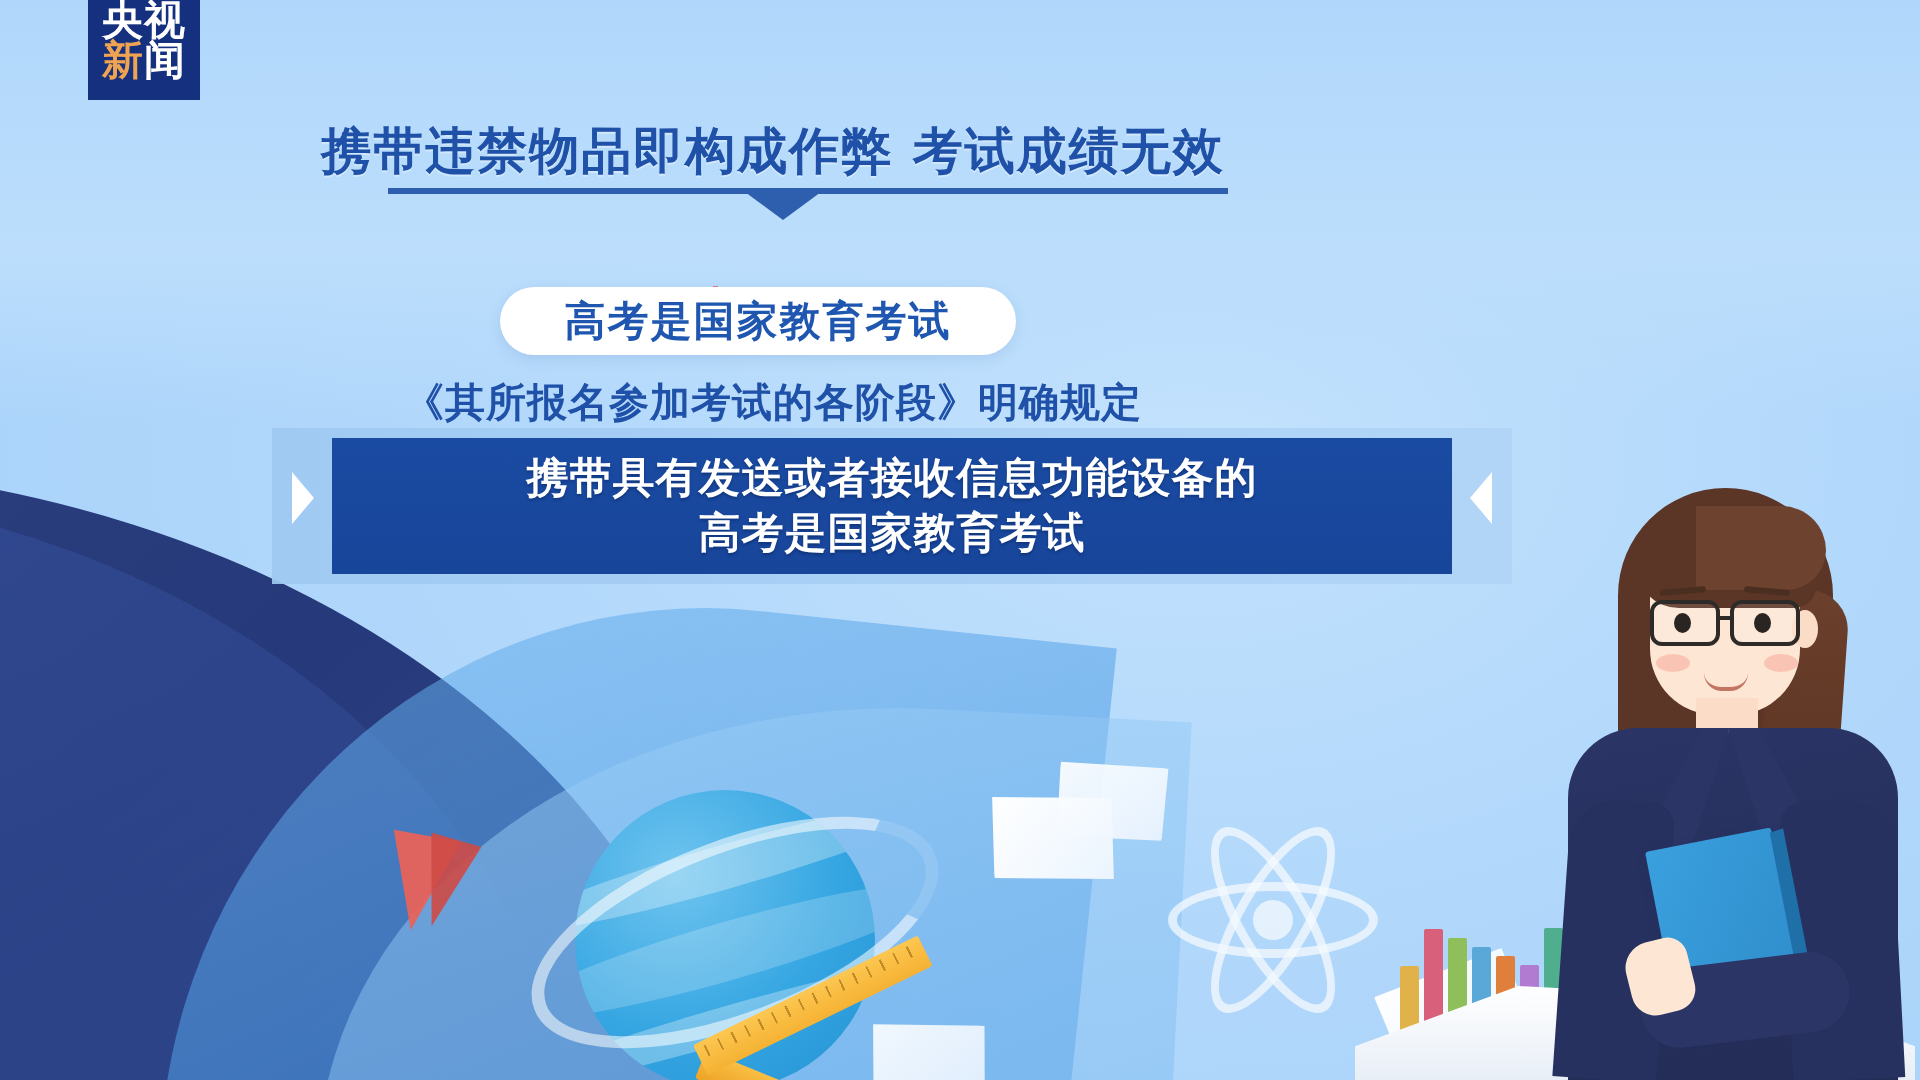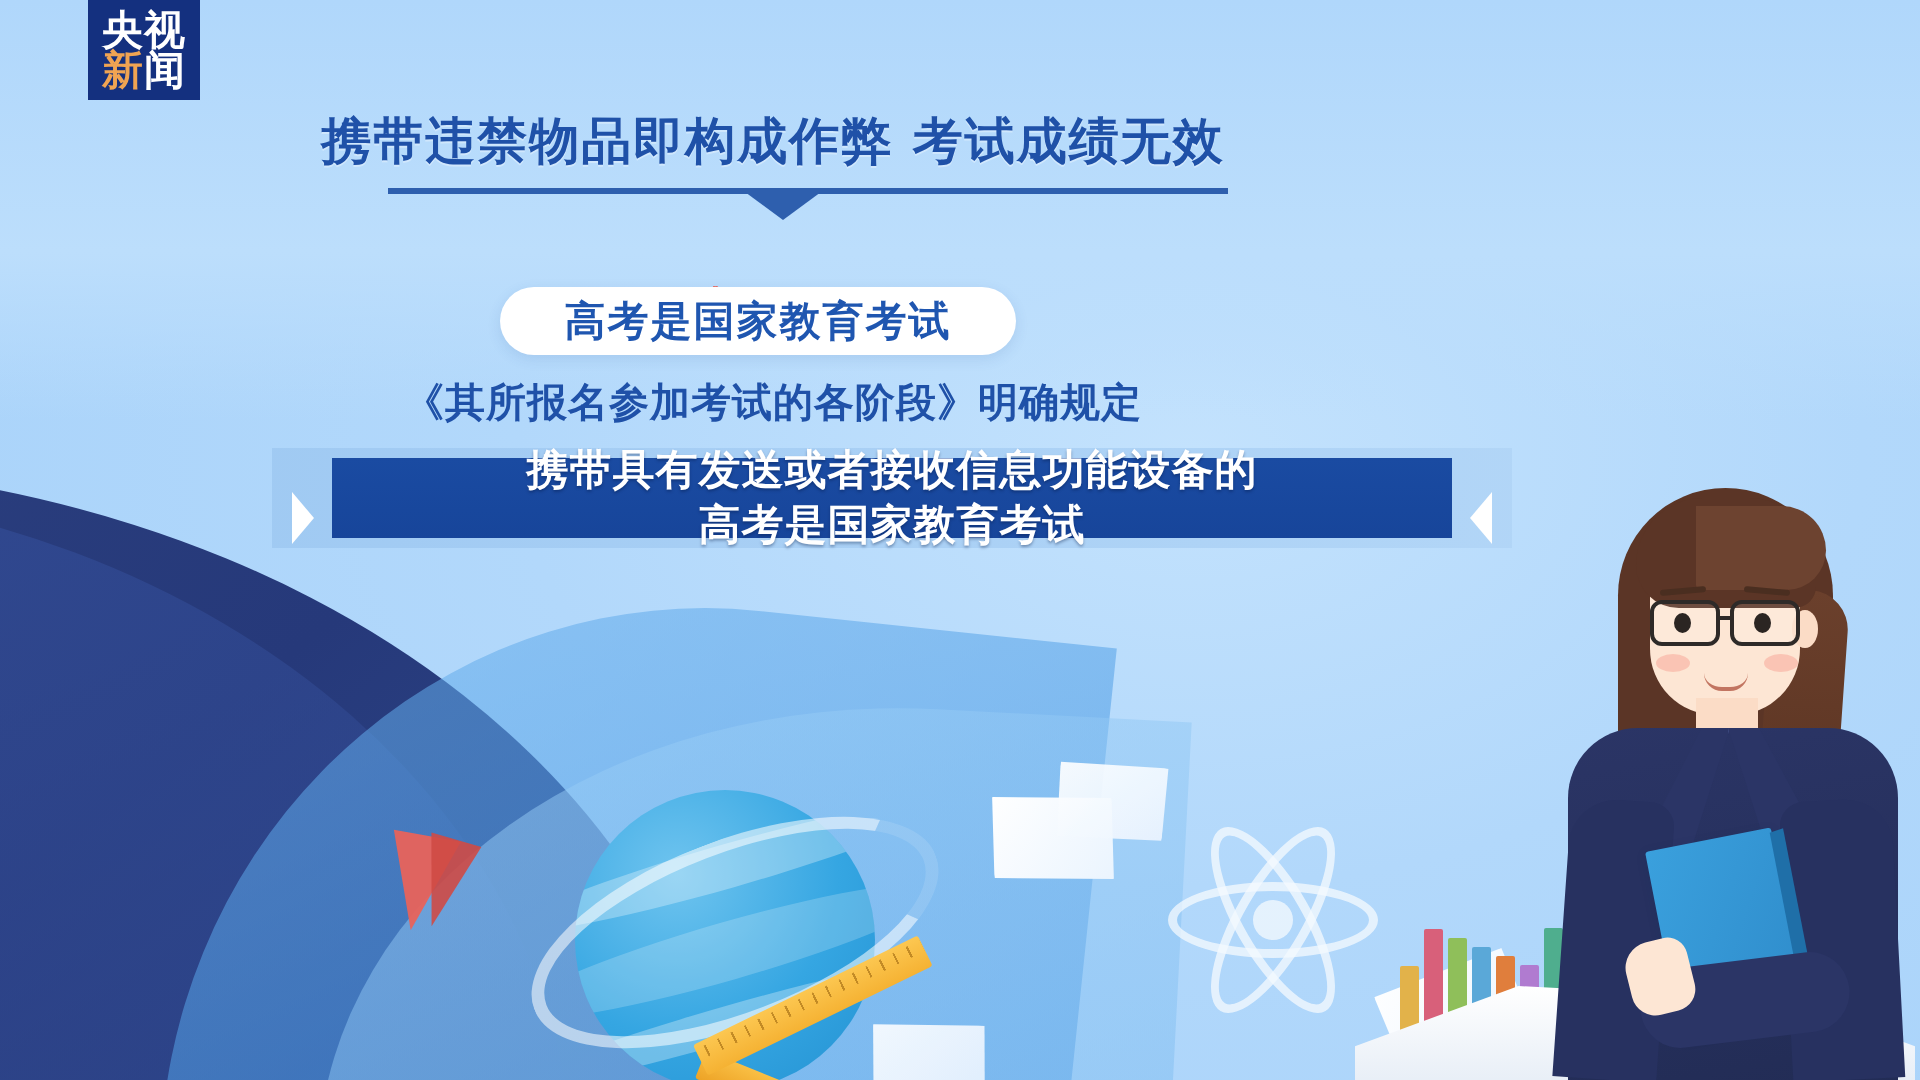--- a/index.html
+++ b/index.html
@@ -348,35 +348,35 @@
     content: ""; position: absolute; right: -12px; top: 4px;
     width: 14px; height: 182px; background: #1f6fa8; transform: skewY(-8deg);
   }
 
   
   .logo {
     position: absolute; left: 88px; top: 0;
     width: 112px; height: 100px;
     background: #14307f;
     display: flex; flex-direction: column;
-    align-items: center; justify-content: center;
+    align-items: center; 
     line-height: .98;
   }
   .logo span {
     font-family: "DejaVu Sans", "Liberation Sans", sans-serif;
     font-weight: 700; font-size: 41px; letter-spacing: 1px;
   }
   .logo .row1 { color: #ffffff; }
   .logo .row2 { display: block; }
   .logo .row2 .c1 { color: #f0a452; }
   .logo .row2 .c2 { color: #ffffff; }
 
   
   .headline {
-    position: absolute; left: 0; top: 108px; width: 1546px;
+    position: absolute; left: 0; top: 118px; width: 1546px;
     text-align: center;
     color: #1f51a8;
     font-family: "DejaVu Sans", "Liberation Sans", sans-serif;
     font-weight: 700;
     font-size: 50px;
     letter-spacing: 2px;
     text-shadow: 0 2px 0 rgba(255,255,255,.35);
   }
   .headrule {
     position: absolute; left: 388px; top: 188px; width: 840px; height: 6px;
@@ -449,21 +449,21 @@
     border-top: 26px solid transparent;
     border-bottom: 26px solid transparent;
     border-left: 22px solid #ffffff;
   }
   .chev-l {
     border-top: 26px solid transparent;
     border-bottom: 26px solid transparent;
     border-right: 22px solid #ffffff;
   }
 
-  #box1 { left: 272px; top: 448px; width: 1240px; height: 100px; }
+  #box1 { left: 272px; top: 428px; width: 1240px; height: 156px; }
   #box1 .inner { left: 60px; top: 10px; right: 60px; bottom: 10px; }
   #box1 .inner span { font-size: 42px; line-height: 1.30; }
   #box1 .cL { left: 20px; top: 44px; }
   #box1 .cR { right: 20px; top: 44px; }
 
   #box2 { left: 272px; top: 578px; width: 1240px; height: 90px; }
   #box2 .inner { left: 60px; top: 6px; right: 60px; bottom: 6px; }
   #box2 .inner span { font-size: 42px; line-height: 1.2; }
   #box2 .cL { left: 20px; top: 19px; }
   #box2 .cR { right: 20px; top: 19px; }

